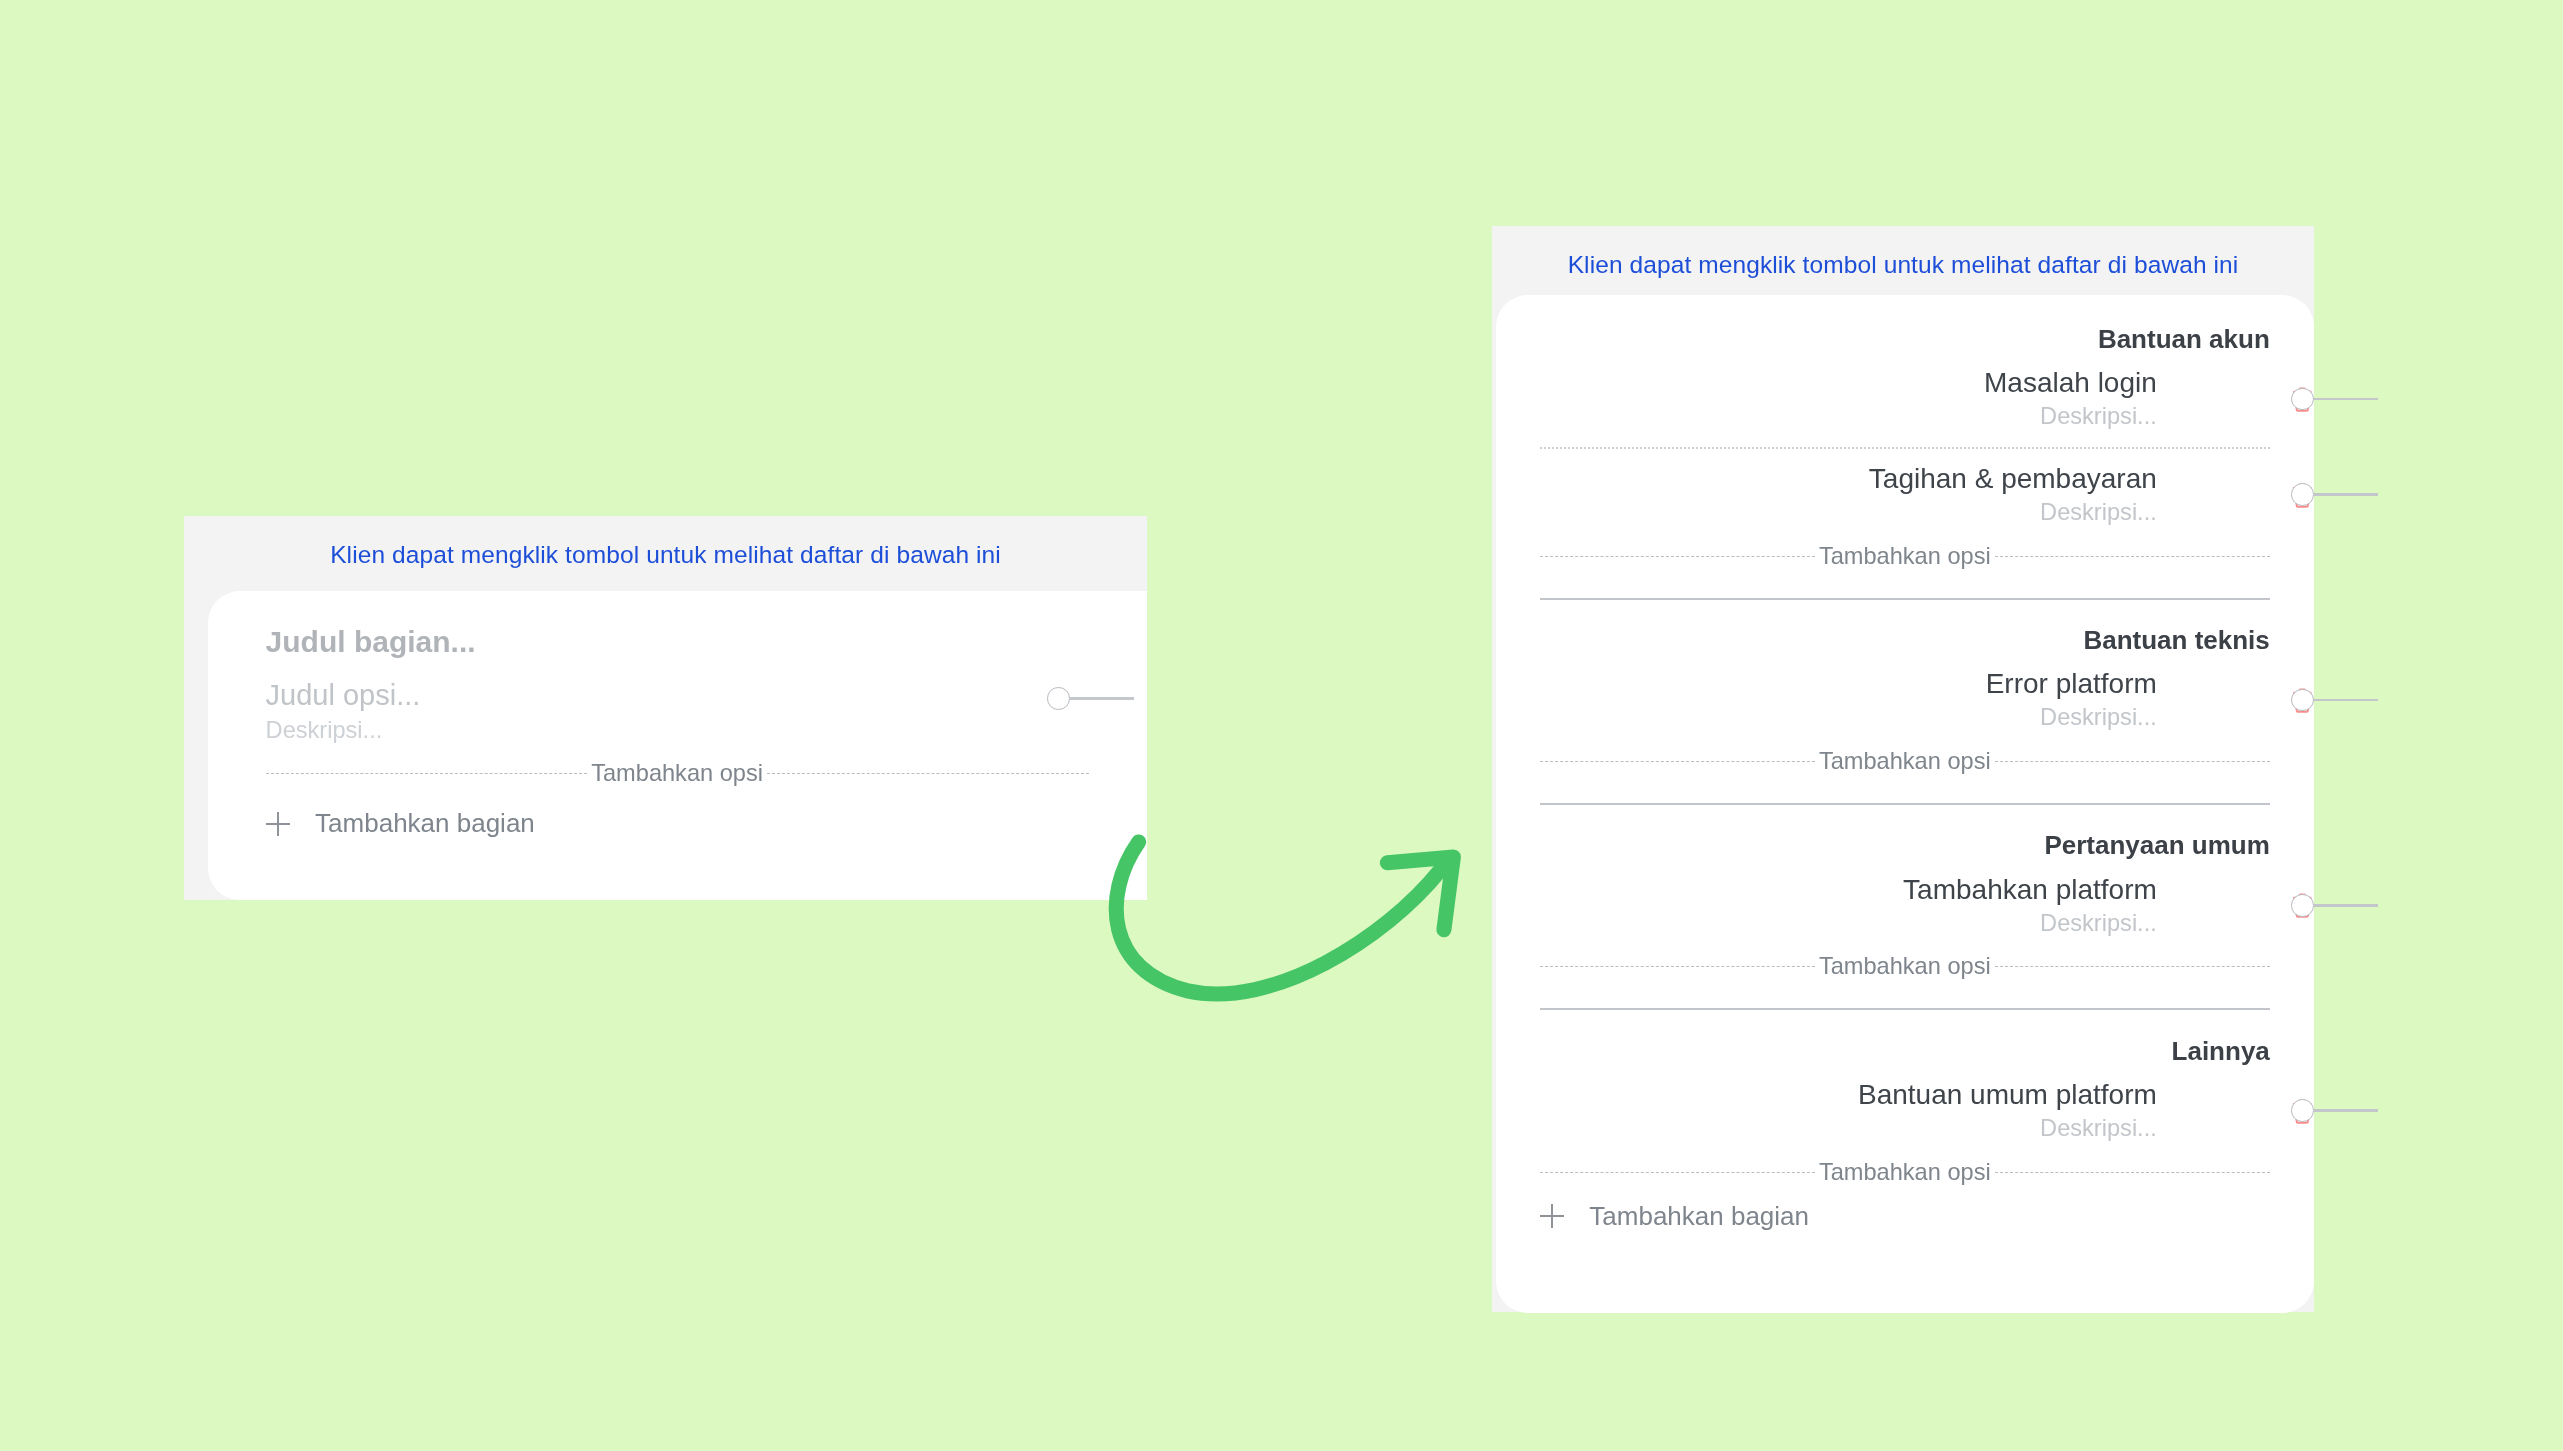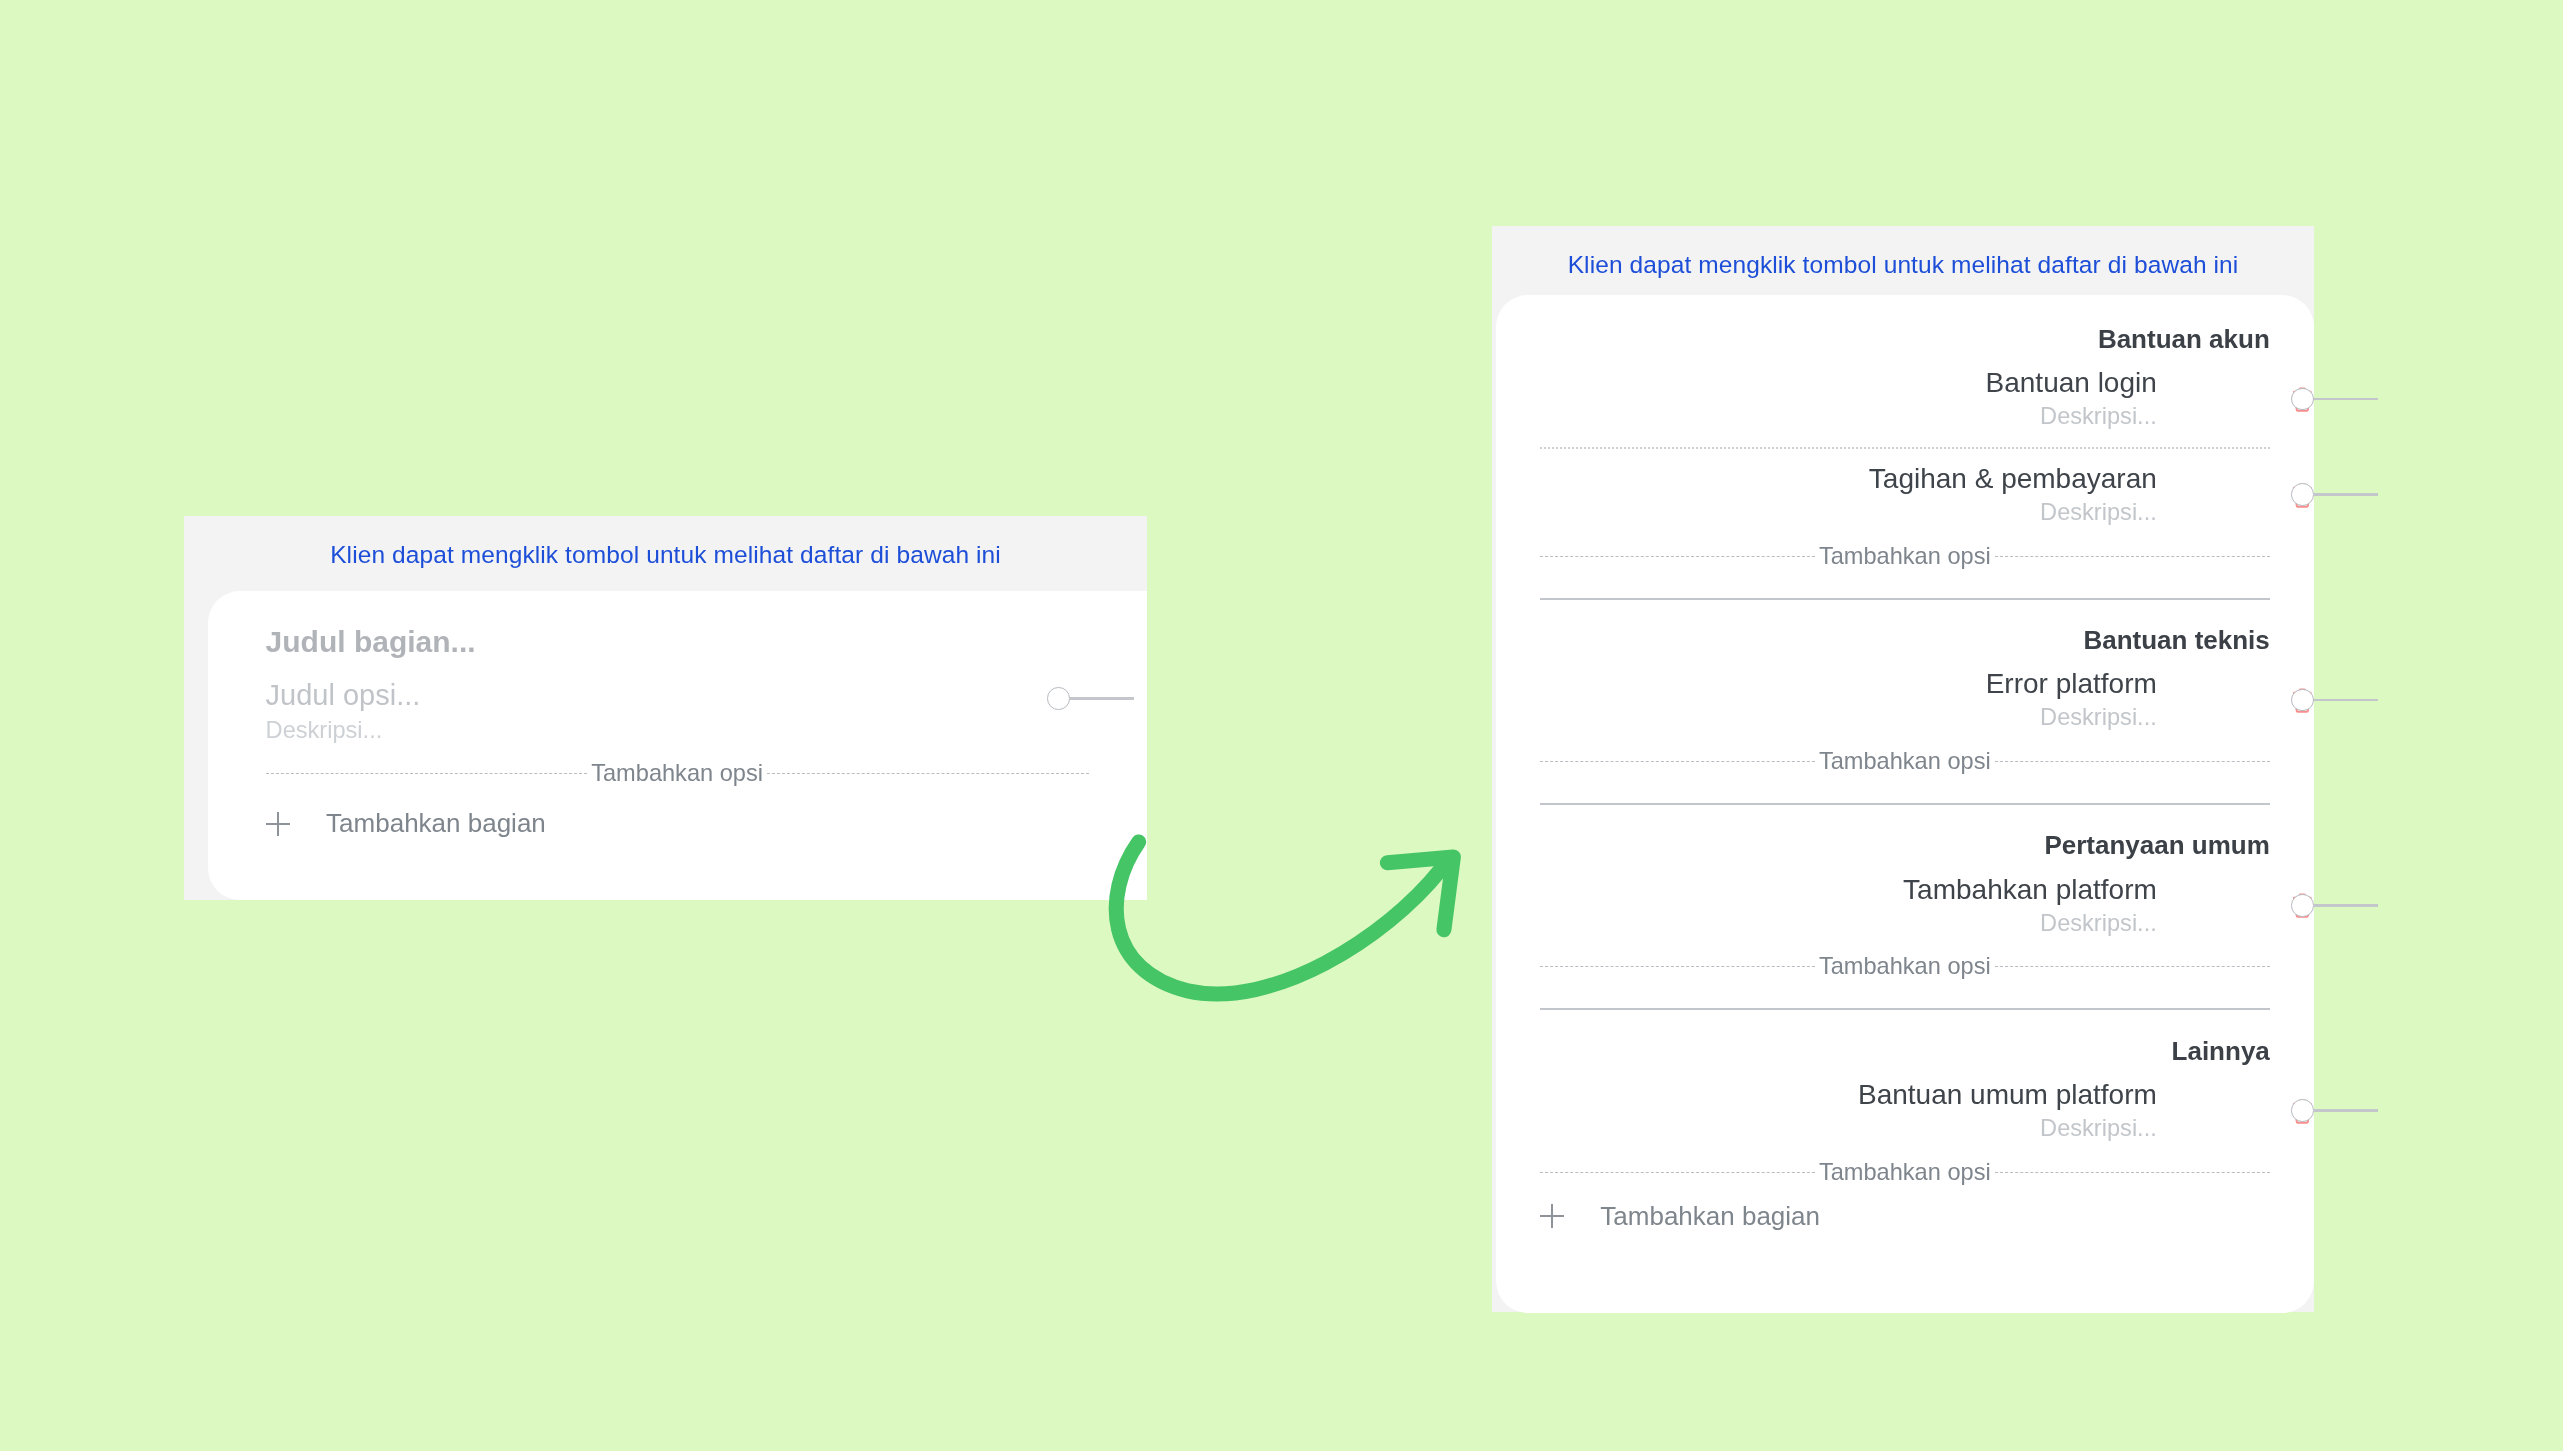--- a/index.html
+++ b/index.html
@@ -89,21 +89,21 @@
     font-size: 23.6px;
     color: #7e858c;
     white-space: nowrap;
     padding: 0 3.8px;
   }
 
   
   .add-section-row {
     display: flex;
     align-items: center;
-    gap: 36px;
+    gap: 25px;
     margin-top: 21px;
   }
   .plus-icon {
     position: relative;
     width: 24.5px;
     height: 24.5px;
     flex: 0 0 auto;
   }
   .plus-icon::before, .plus-icon::after {
     content: "";
@@ -255,21 +255,21 @@
   </svg>
 
   <div class="panel" id="panel-right">
     <div class="panel-header">Klien dapat mengklik tombol untuk melihat daftar di bawah ini</div>
 
     <div class="card">
       <div class="right-inner" id="sections-host">
           <div class="section-block">
             <div class="section-title">Bantuan akun</div>
             <div class="option-row">
-          <div class="option-title">Bantuan login</div>
+          <div class="option-title">Masalah login</div>
           <div class="option-desc">Deskripsi...</div>
           <span class="row-actions">
       <svg class="trash-icon" viewBox="0 0 24 28">
       <rect x="2" y="5" width="20" height="3" rx="1.2" fill="#f98d8d"></rect>
       <rect x="8.5" y="1.5" width="7" height="3.2" rx="1.2" fill="#f98d8d"></rect>
       <path d="M4.5 8 L19.5 8 L18 25.5 Q17.9 26.6 16.8 26.6 L7.2 26.6 Q6.1 26.6 6 25.5 Z" fill="none" stroke="#f98d8d" stroke-width="2.2" stroke-linejoin="round"></path>
       <line x1="9" y1="11.5" x2="9.4" y2="22.5" stroke="#f98d8d" stroke-width="1.9" stroke-linecap="round"></line>
       <line x1="12" y1="11.5" x2="12" y2="22.5" stroke="#f98d8d" stroke-width="1.9" stroke-linecap="round"></line>
       <line x1="15" y1="11.5" x2="14.6" y2="22.5" stroke="#f98d8d" stroke-width="1.9" stroke-linecap="round"></line>
     </svg>

